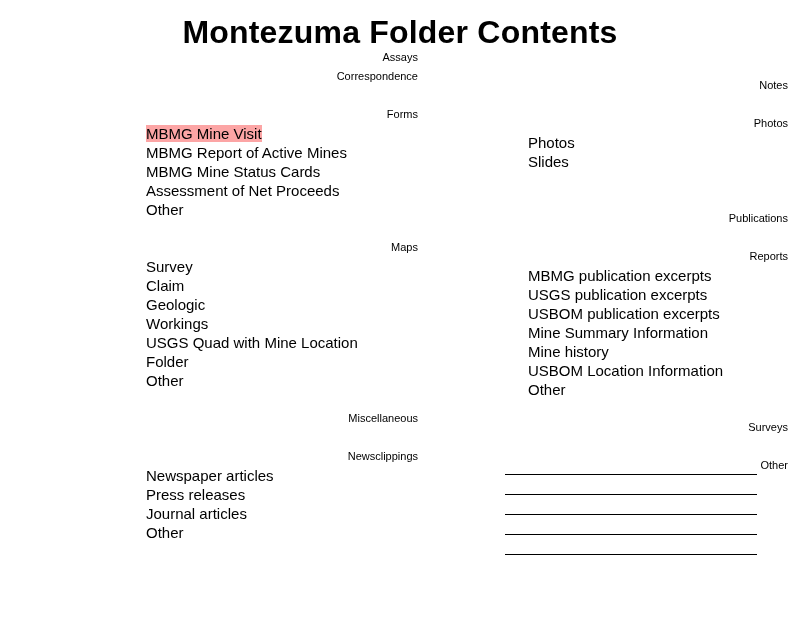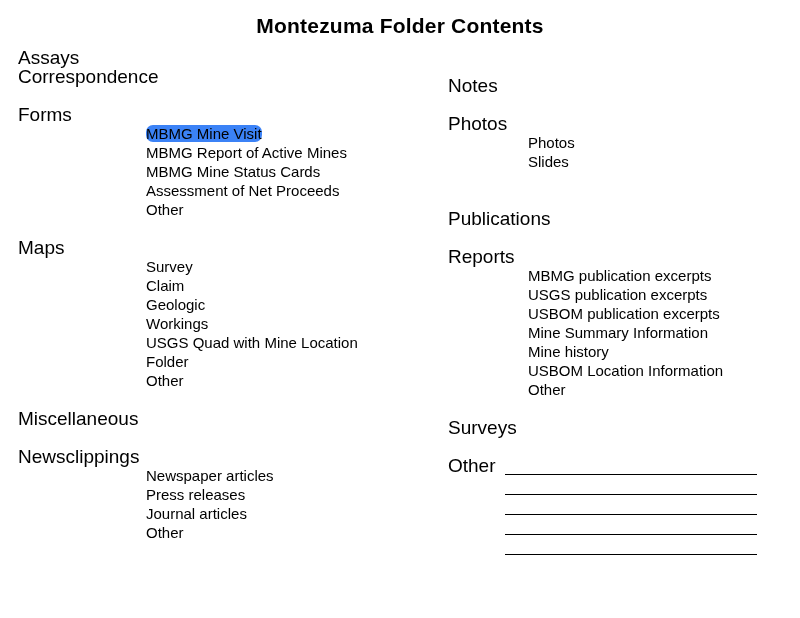--- a/index.html
+++ b/index.html
@@ -10,58 +10,58 @@
   body {
     width: 800px;
     height: 618px;
     font-family: "Liberation Sans", sans-serif;
     color: #000000;
     position: relative;
     overflow: hidden;
   }
   .page-title {
     text-align: center;
-    font-size: 21px;
+    font-size: 32px;
     font-weight: bold;
     margin-top: 14px;
     margin-bottom: 0;
     letter-spacing: 0.2px;
   }
   .columns {
     position: absolute;
     top: 48px;
     left: 0;
     width: 800px;
   }
   .col {
     position: absolute;
     top: 0;
   }
   .col-left { left: 18px; width: 400px; }
   .col-right { left: 448px; width: 340px; margin-top: 28px; }
 
   .cat {
-    font-size: 19px;
+    font-size: 11px;
     line-height: 19px;
     white-space: nowrap;
+    text-align: right;
   }
   .sub {
     font-size: 15px;
     line-height: 19px;
     margin-left: 128px;
     white-space: nowrap;
   }
   .col-right .sub {
     margin-left: 80px;
   }
   .spacer { height: 19px; }
 
   .hl {
-    background: #3b82f6;
-    border-radius: 7px;
+    background: #fca5a5;
   }
 
   .rules {
     position: absolute;
     left: 505px;
     top: 455px;
     width: 252px;
   }
   .rule {
     border-bottom: 1.5px solid #000000;

